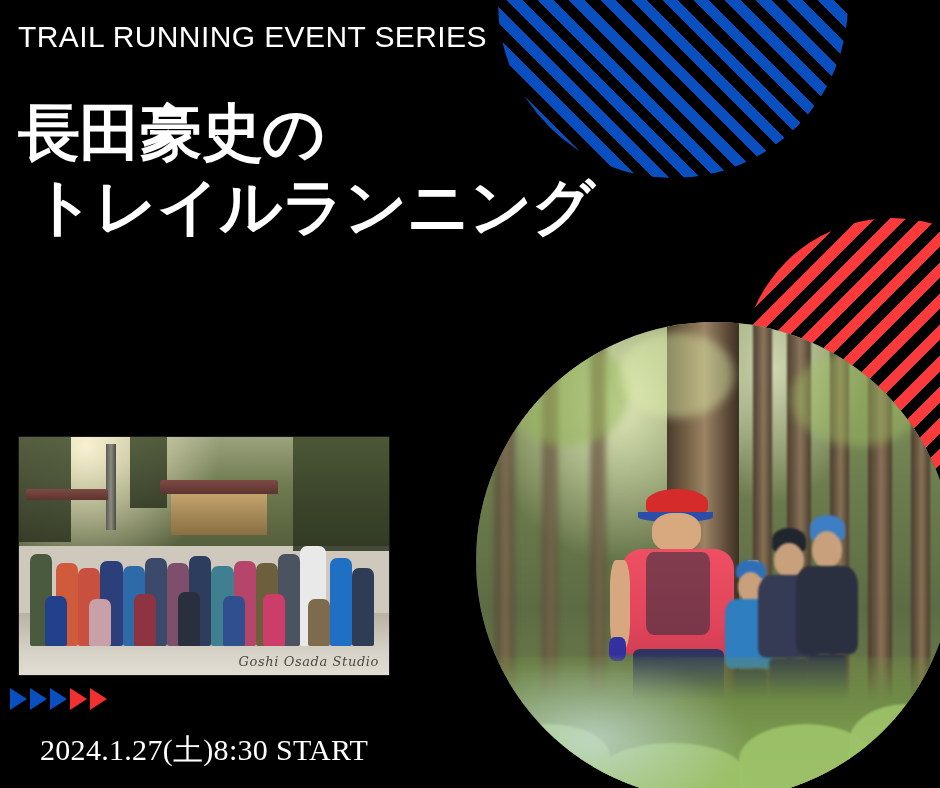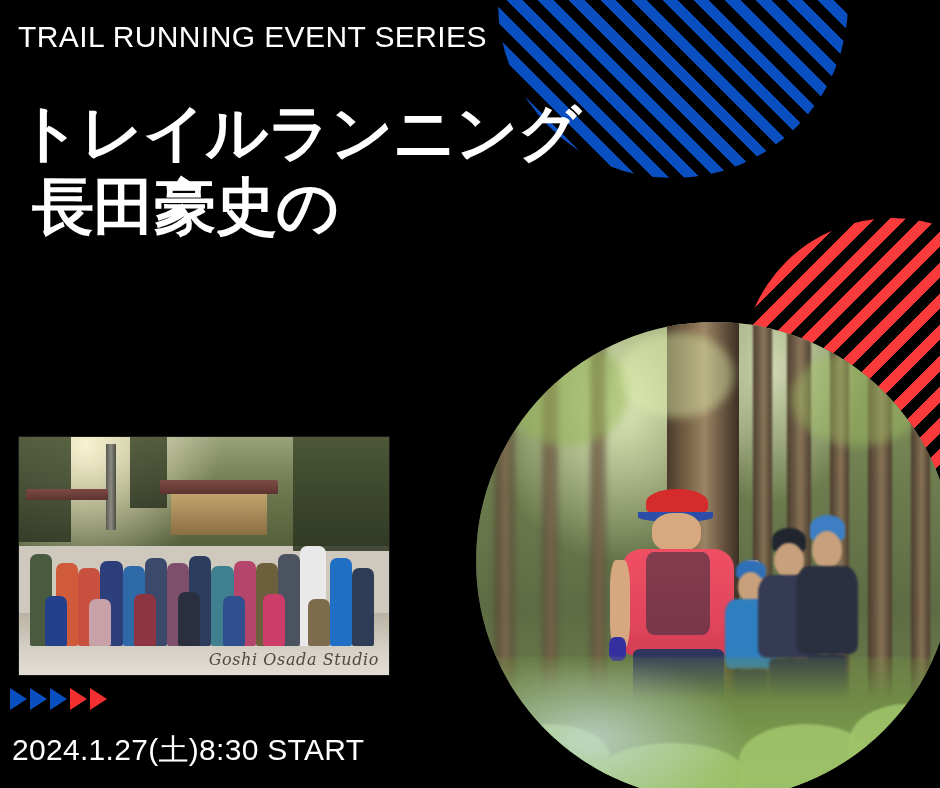--- a/index.html
+++ b/index.html
@@ -109,21 +109,21 @@
   .gp-person{
     position:absolute;
     bottom:0;
     border-radius:7px 7px 2px 2px;
   }
   #gp-watermark{
     position:absolute;
     right:10px; bottom:6px;
     font-family:"DejaVu Serif","Liberation Serif",serif;
     font-style:italic;
-    font-size:16px;
+    font-size:13px;
     color:#2a2620;
     opacity:.8;
     letter-spacing:.6px;
   }
 
   
   #arrow-row{
     position:absolute;
     left:10px; top:688px;
     display:flex;
@@ -133,26 +133,27 @@
     width:0; height:0;
     border-top:11px solid transparent;
     border-bottom:11px solid transparent;
     border-left:17px solid #0a4fbf;
   }
   .arrow.red{ border-left-color:#f23030; }
 
   
   #date-line{
     position:absolute;
-    left:12px; top:730px;
+    left:40px; top:730px;
     color:#ffffff;
     font-size:30px;
     font-weight:400;
     letter-spacing:.3px;
     white-space:nowrap;
+    font-family:Liberation Serif, serif;
   }
 
   
   #runner-photo{
     position:absolute;
     left:476px; top:322px;
     width:478px; height:478px;
     border-radius:50%;
     overflow:hidden;
     background:#4f5a3c;
@@ -257,22 +258,22 @@
 <body>
 
 <div id="poster">
 
   <div class="striped-circle" id="blue-circle"></div>
   <div class="striped-circle" id="red-circle"></div>
 
   <div id="kicker">TRAIL RUNNING EVENT SERIES</div>
 
   <div id="headline">
+    <span class="hl-line">長田豪史の</span>
     <span class="hl-line">トレイルランニング</span>
-    <span class="hl-line">長田豪史の</span>
   </div>
 
   <div id="group-photo">
     <div class="gp-sky"></div>
 
     <div class="gp-tree" style="left:0;top:0;width:14%;height:44%;"></div>
     <div class="gp-tree" style="left:74%;top:0;width:26%;height:48%;"></div>
     <div class="gp-tree" style="left:30%;top:0;width:10%;height:30%;"></div>
 
     <div class="gp-post" style="left:23.5%;top:3%;width:2.6%;height:36%;"></div>

